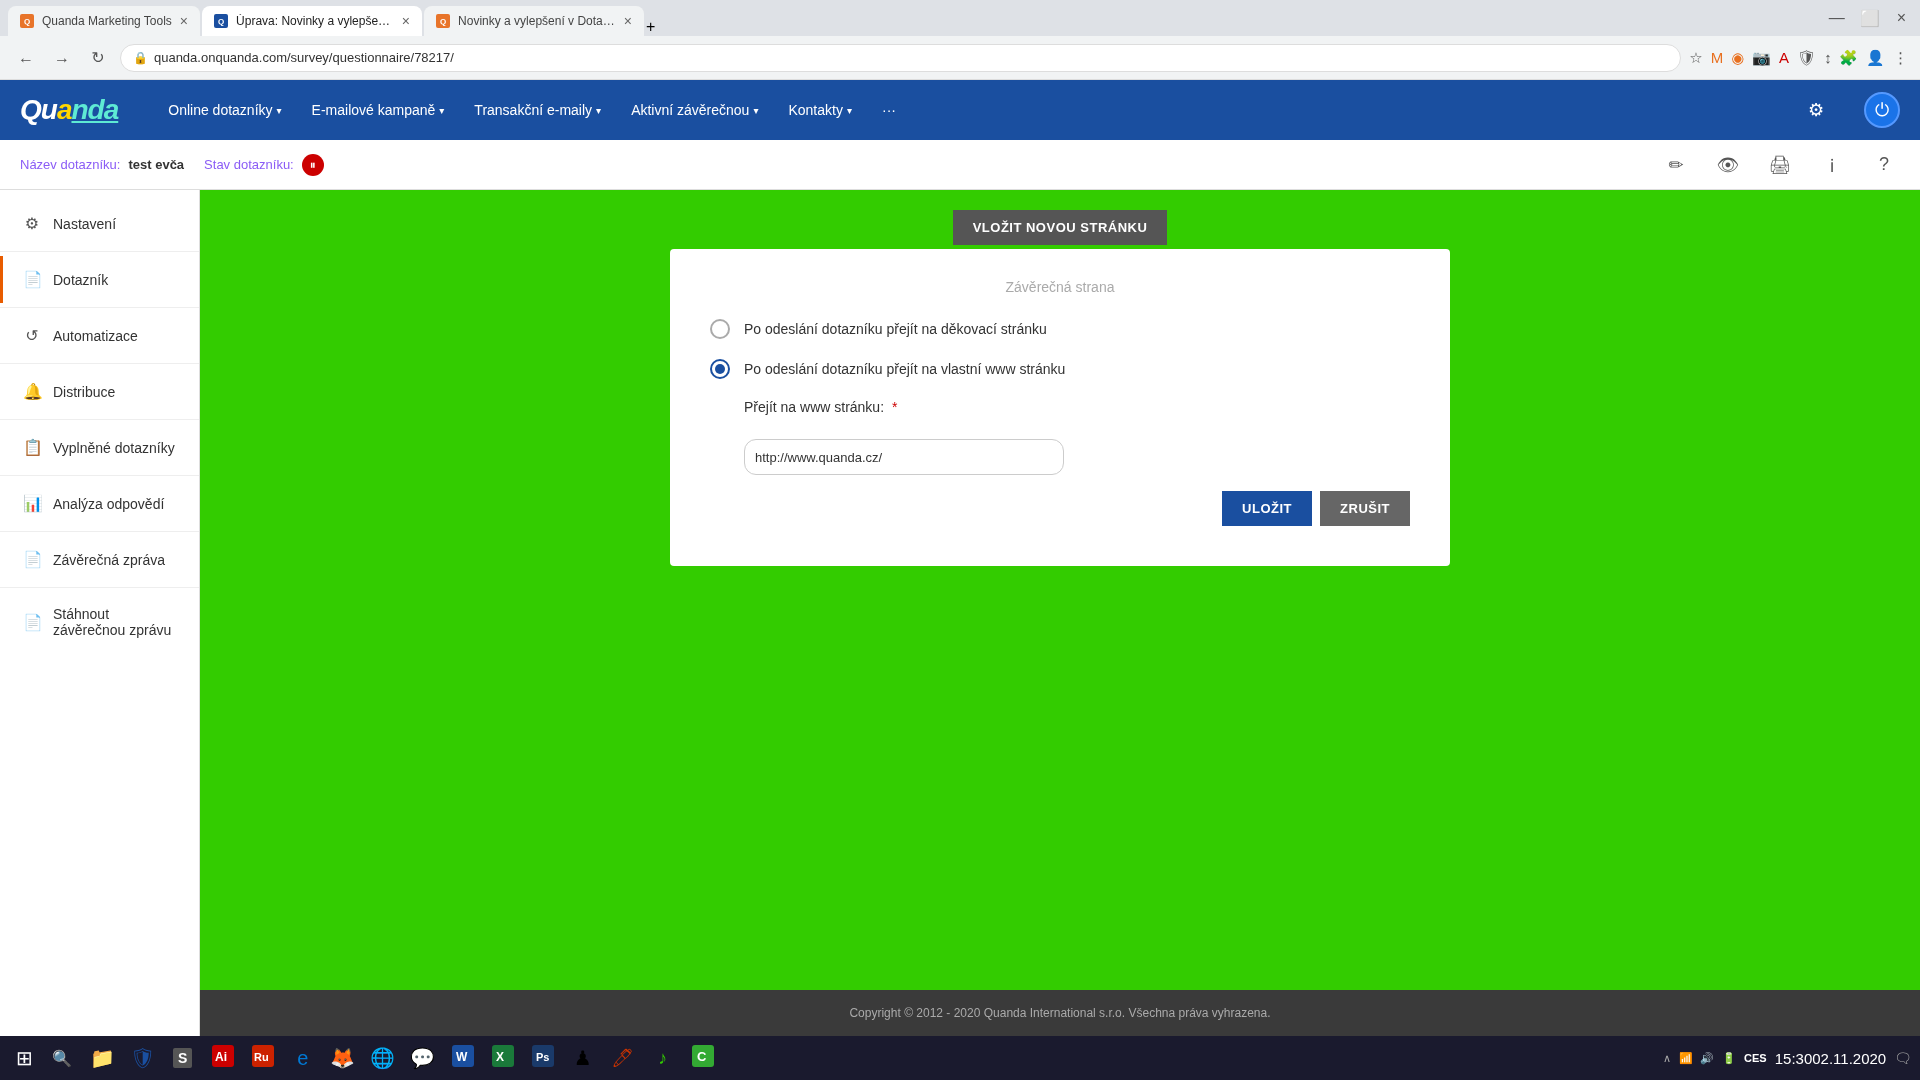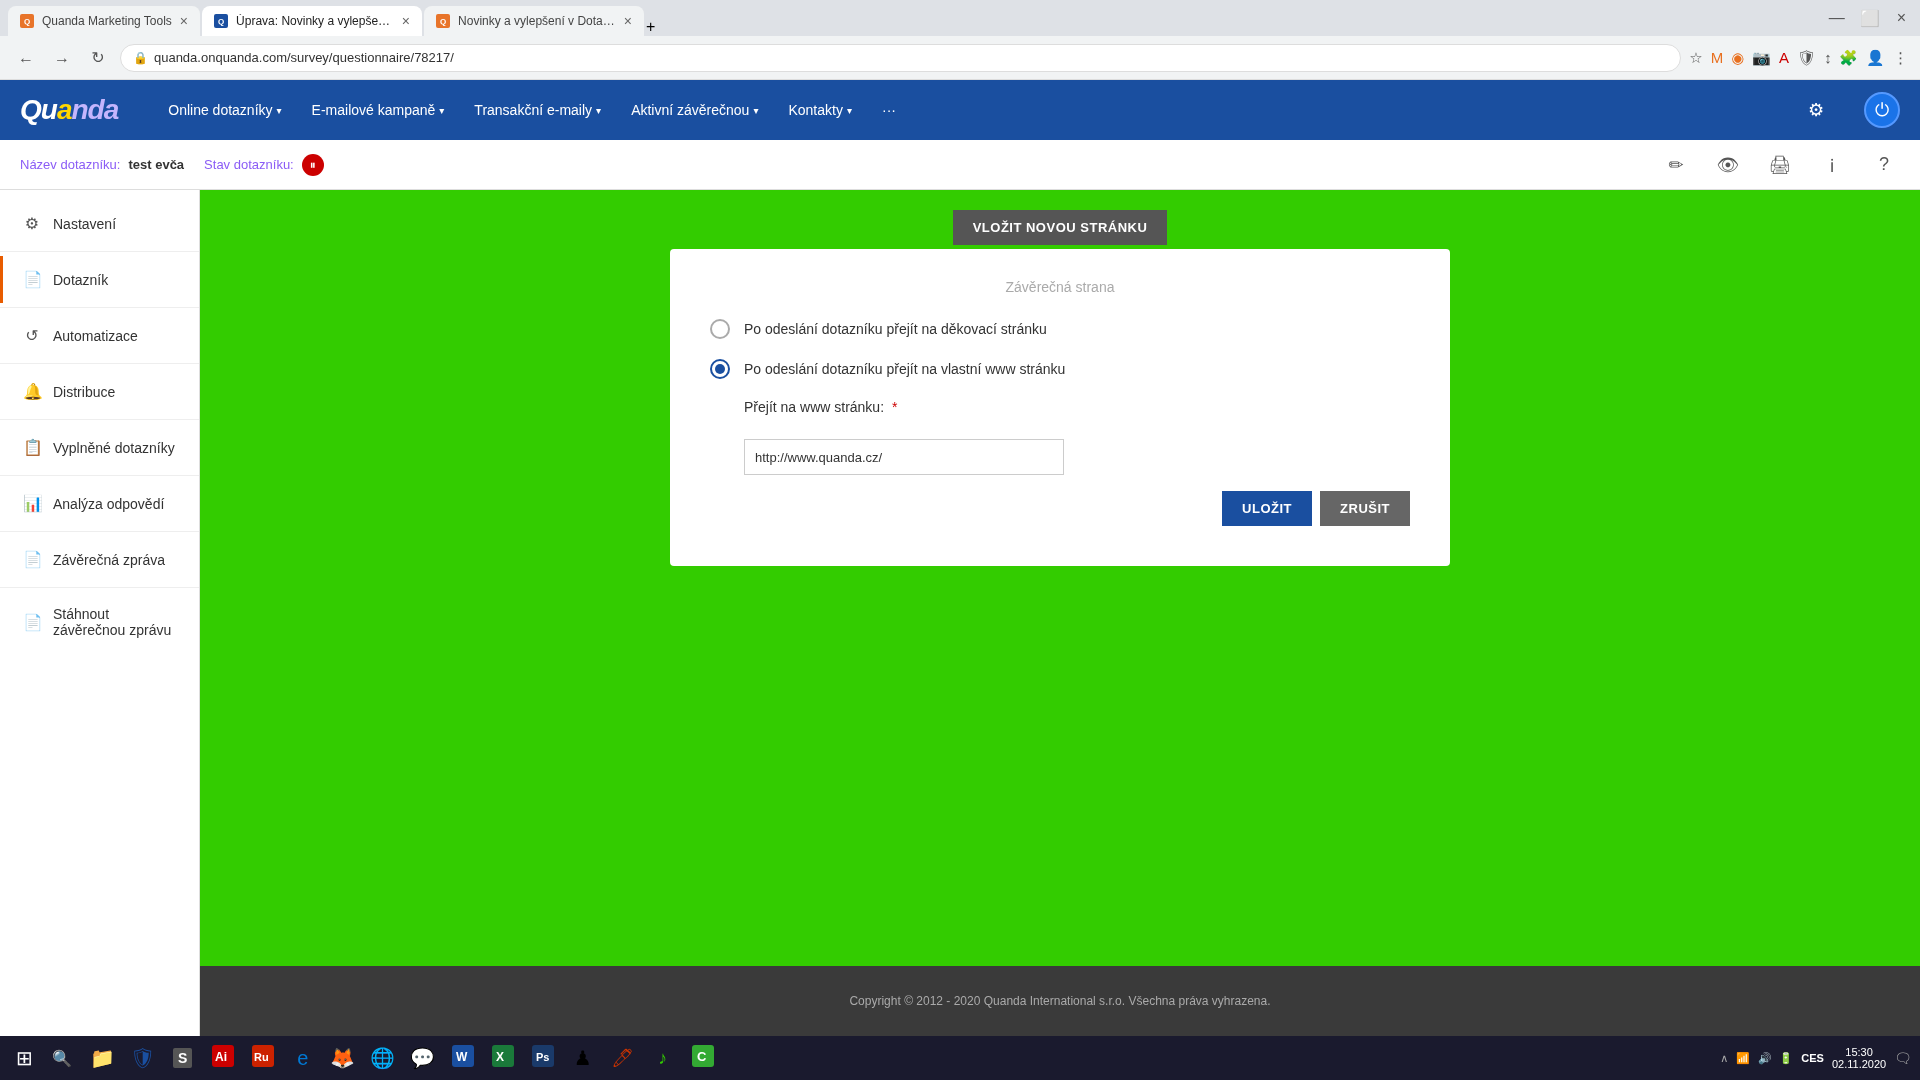--- a/index.html
+++ b/index.html
@@ -65,37 +65,37 @@
 
     .radio-option { display: flex; align-items: center; gap: 14px; margin-bottom: 20px; cursor: pointer; }
     .radio-circle { width: 20px; height: 20px; border-radius: 50%; border: 2px solid #aaa; flex-shrink: 0; display: flex; align-items: center; justify-content: center; cursor: pointer; }
     .radio-circle.selected { border-color: #1a4fa0; }
     .radio-circle.selected::after { content: ''; width: 10px; height: 10px; border-radius: 50%; background: #1a4fa0; }
     .radio-label { font-size: 14px; color: #333; }
 
     .form-section { margin-top: 10px; margin-left: 34px; }
     .form-label { font-size: 14px; color: #333; margin-bottom: 24px; }
     .form-label .required { color: #cc0000; margin-left: 4px; }
-    .url-input { width: 320px; height: 36px; border: 1px solid #ccc; border-radius: 0; padding: 0 10px; font-size: 13px; color: #333; }
+    .url-input { width: 320px; height: 36px; border: 1px solid #ccc; border-radius: 12px; padding: 0 10px; font-size: 13px; color: #333; }
     .btn-row { display: flex; gap: 8px; margin-top: 16px; justify-content: flex-end; }
     .btn-save { background: #1a4fa0; color: white; border: none; padding: 10px 20px; font-size: 13px; font-weight: bold; cursor: pointer; letter-spacing: 0.5px; }
     .btn-cancel { background: #666; color: white; border: none; padding: 10px 20px; font-size: 13px; font-weight: bold; cursor: pointer; letter-spacing: 0.5px; }
 
     
-    .page-footer { background: #3a3a3a; color: #aaa; text-align: center; padding: 28px; font-size: 12px; }
+    .page-footer { background: #3a3a3a; color: #aaa; text-align: center; padding: 16px; font-size: 12px; }
 
     
     .taskbar { background: #1a1a2e; height: 44px; display: flex; align-items: center; padding: 0 8px; gap: 4px; flex-shrink: 0; }
     .taskbar-start { background: none; border: none; color: white; font-size: 20px; cursor: pointer; padding: 0 8px; }
     .taskbar-search { background: none; border: none; color: #aaa; font-size: 16px; cursor: pointer; padding: 0 8px; }
     .taskbar-app { width: 36px; height: 36px; display: flex; align-items: center; justify-content: center; cursor: pointer; border-radius: 4px; }
     .taskbar-app-icon { font-size: 20px; }
     .taskbar-spacer { flex: 1; }
     .taskbar-tray { display: flex; align-items: center; gap: 8px; color: #ccc; font-size: 11px; }
-    .taskbar-time { display: flex; flex-direction: column; align-items: center; font-size: 11px; color: white; }
+    .taskbar-time { display: flex; flex-direction: row; align-items: flex-end; font-size: 15px; color: white; }
     .taskbar-lang { color: white; font-size: 11px; font-weight: bold; }
 
     .browser-extra-icons { display: flex; gap: 8px; align-items: center; }
     .b-icon { font-size: 15px; color: #555; cursor: pointer; }
   </style>
 </head>
 <body>
 
 <div class="browser-frame">
 
@@ -143,21 +143,21 @@
       <span class="b-icon">🧩</span>
       <span class="b-icon">👤</span>
       <span class="b-icon">⋮</span>
     </div>
   </div>
 
   <div class="app-content">
 
     <div class="top-nav">
       <div class="logo">
-        <span style="color:white;">Qu</span><span style="color:#ffd700;">a</span><span style="color:#c4b5fd;">nda</span>
+        <span style="color:white;">Qu</span><span style="color:#ffd700;">a</span><span style="color:#5eead4;text-decoration:underline;">nda</span>
       </div>
       <div class="nav-item">
         <span>Online dotazníky</span>
         <span class="arrow">▾</span>
       </div>
       <div class="nav-item">
         <span>E-mailové kampaně</span>
         <span class="arrow">▾</span>
       </div>
       <div class="nav-item">

